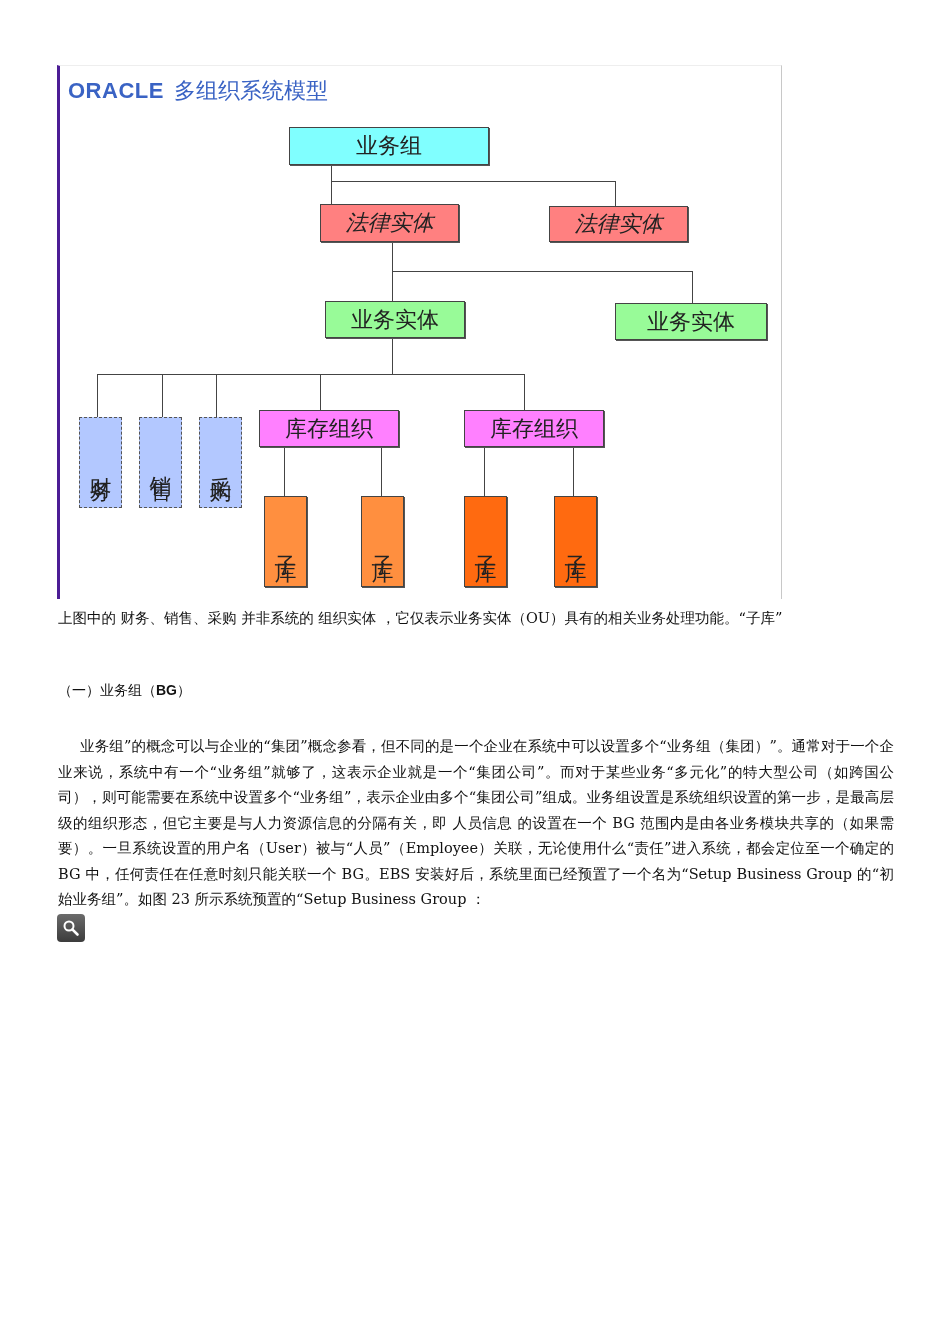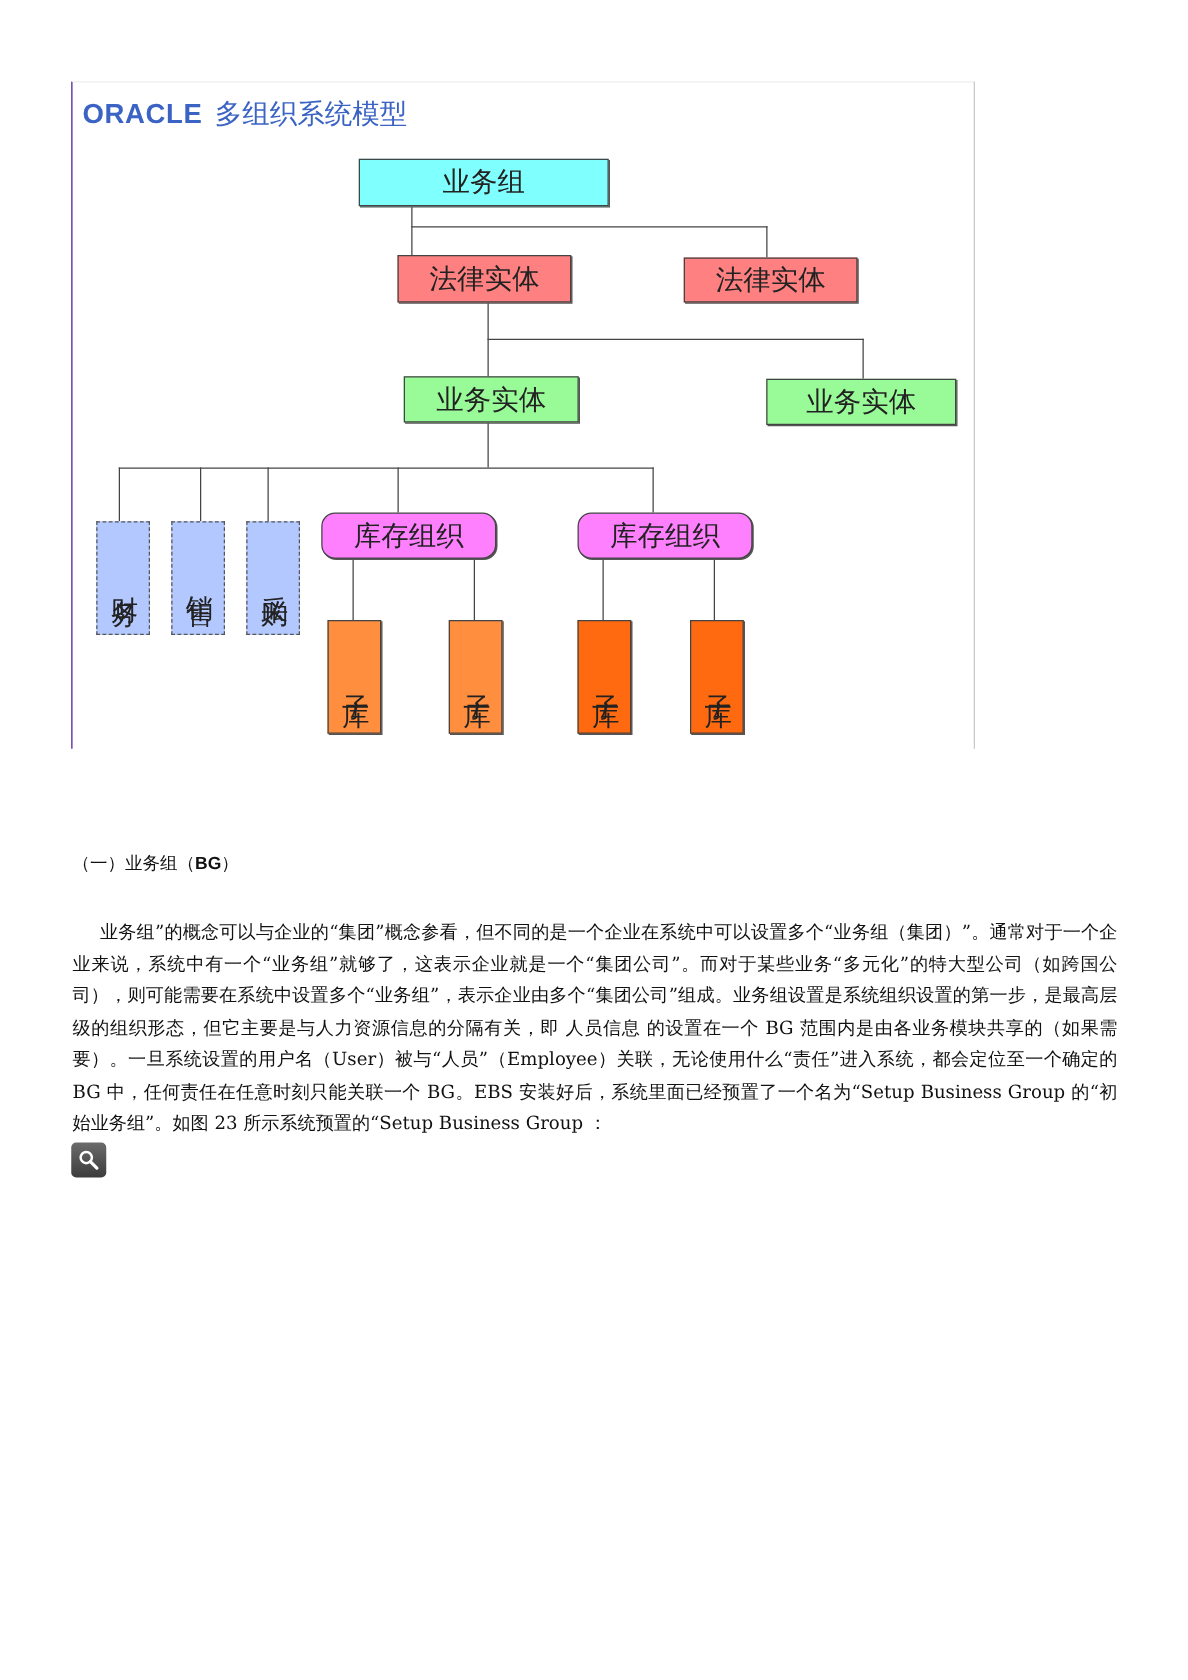--- a/index.html
+++ b/index.html
@@ -1,30 +1,30 @@
 <!DOCTYPE html>
 <html><head>
 <meta charset="utf-8">
 <style>
   html, body { margin:0; padding:0; background:#ffffff; }
   body { width:950px; height:1344px; position:relative; overflow:hidden;
          font-family:"DejaVu Serif","Liberation Serif",serif; color:#111; }
   .figure { position:absolute; left:57px; top:65px; width:721px; height:533px;
-            border-left:1px solid #4c1d95; border-right:1px solid #c8c8c8; border-top:1px solid #eee; background:#fff; }
+            border-left:3px solid #4c1d95; border-right:1px solid #c8c8c8; border-top:1px solid #eee; background:#fff; }
   .fig-title { position:absolute; left:8px; top:10px; font-size:22px; color:#3a63c4; white-space:nowrap; }
   .fig-title .brand { font-family:"Liberation Sans","DejaVu Sans",sans-serif; font-weight:bold; letter-spacing:0.5px; }
   .fig-title .cn { font-family:"DejaVu Serif",serif; margin-left:10px; }
   .node { position:absolute; box-sizing:border-box; display:flex; align-items:center; justify-content:center;
           font-size:22px; color:#222; border:1px solid #444; box-shadow:1px 1px 0 #555; }
   .node.vert { flex-direction:column; writing-mode:vertical-rl; text-orientation:upright; font-size:22px; letter-spacing:4px; }
   .n-bg { background:#80ffff; }
-  .n-le { background:#ff8080; }
+  .n-le { background:#ff8080;font-style:italic; }
   .n-ou { background:#98fb98; }
   .n-fn { background:#b3c8ff; border:1px dashed #555; box-shadow:none; }
-  .n-inv { background:#ff80ff;border-radius:11px; }
+  .n-inv { background:#ff80ff; }
   .n-sub1 { background:#ff8f3f; }
   .n-sub2 { background:#ff6a10; }
   .line { position:absolute; background:#444; }
   .text { position:absolute; left:58px; width:836px; font-size:14.5px; line-height:25.5px; text-align:justify; }
   .text p { margin:0; }
   .para1 { top:606px; }
   .sec { position:absolute; left:58px; top:682px; font-size:14px; }
   .sec b { font-family:"Liberation Sans",sans-serif; }
   .para2 { top:734px; }
   .para2 p { text-indent:22px; }
@@ -73,20 +73,21 @@
   <div class="node n-inv" style="left:199px;top:344px;width:140px;height:37px;">库存组织</div>
   <div class="node n-inv" style="left:404px;top:344px;width:140px;height:37px;">库存组织</div>
 
   <div class="node vert n-sub1" style="left:204px;top:430px;width:43px;height:91px;">子库</div>
   <div class="node vert n-sub1" style="left:301px;top:430px;width:43px;height:91px;">子库</div>
   <div class="node vert n-sub2" style="left:404px;top:430px;width:43px;height:91px;">子库</div>
   <div class="node vert n-sub2" style="left:494px;top:430px;width:43px;height:91px;">子库</div>
 </div>
 
 <div class="text para1">
+  <p>上图中的 财务、销售、采购 并非系统的 组织实体 ，它仅表示业务实体（OU）具有的相关业务处理功能。“子库”</p>
 </div>
 
 <div class="sec">
   <span>（一）业务组（</span><b>BG</b><span>）</span>
 </div>
 
 <div class="text para2">
   <p>业务组”的概念可以与企业的“集团”概念参看，但不同的是一个企业在系统中可以设置多个“业务组（集团）”。通常对于一个企业来说，系统中有一个“业务组”就够了，这表示企业就是一个“集团公司”。而对于某些业务“多元化”的特大型公司（如跨国公司），则可能需要在系统中设置多个“业务组”，表示企业由多个“集团公司”组成。业务组设置是系统组织设置的第一步，是最高层级的组织形态，但它主要是与人力资源信息的分隔有关，即 人员信息 的设置在一个 BG 范围内是由各业务模块共享的（如果需要）。一旦系统设置的用户名（User）被与“人员”（Employee）关联，无论使用什么“责任”进入系统，都会定位至一个确定的 BG 中，任何责任在任意时刻只能关联一个 BG。EBS 安装好后，系统里面已经预置了一个名为“Setup Business Group 的“初始业务组”。如图 23 所示系统预置的“Setup Business Group ：</p>
 </div>
 

